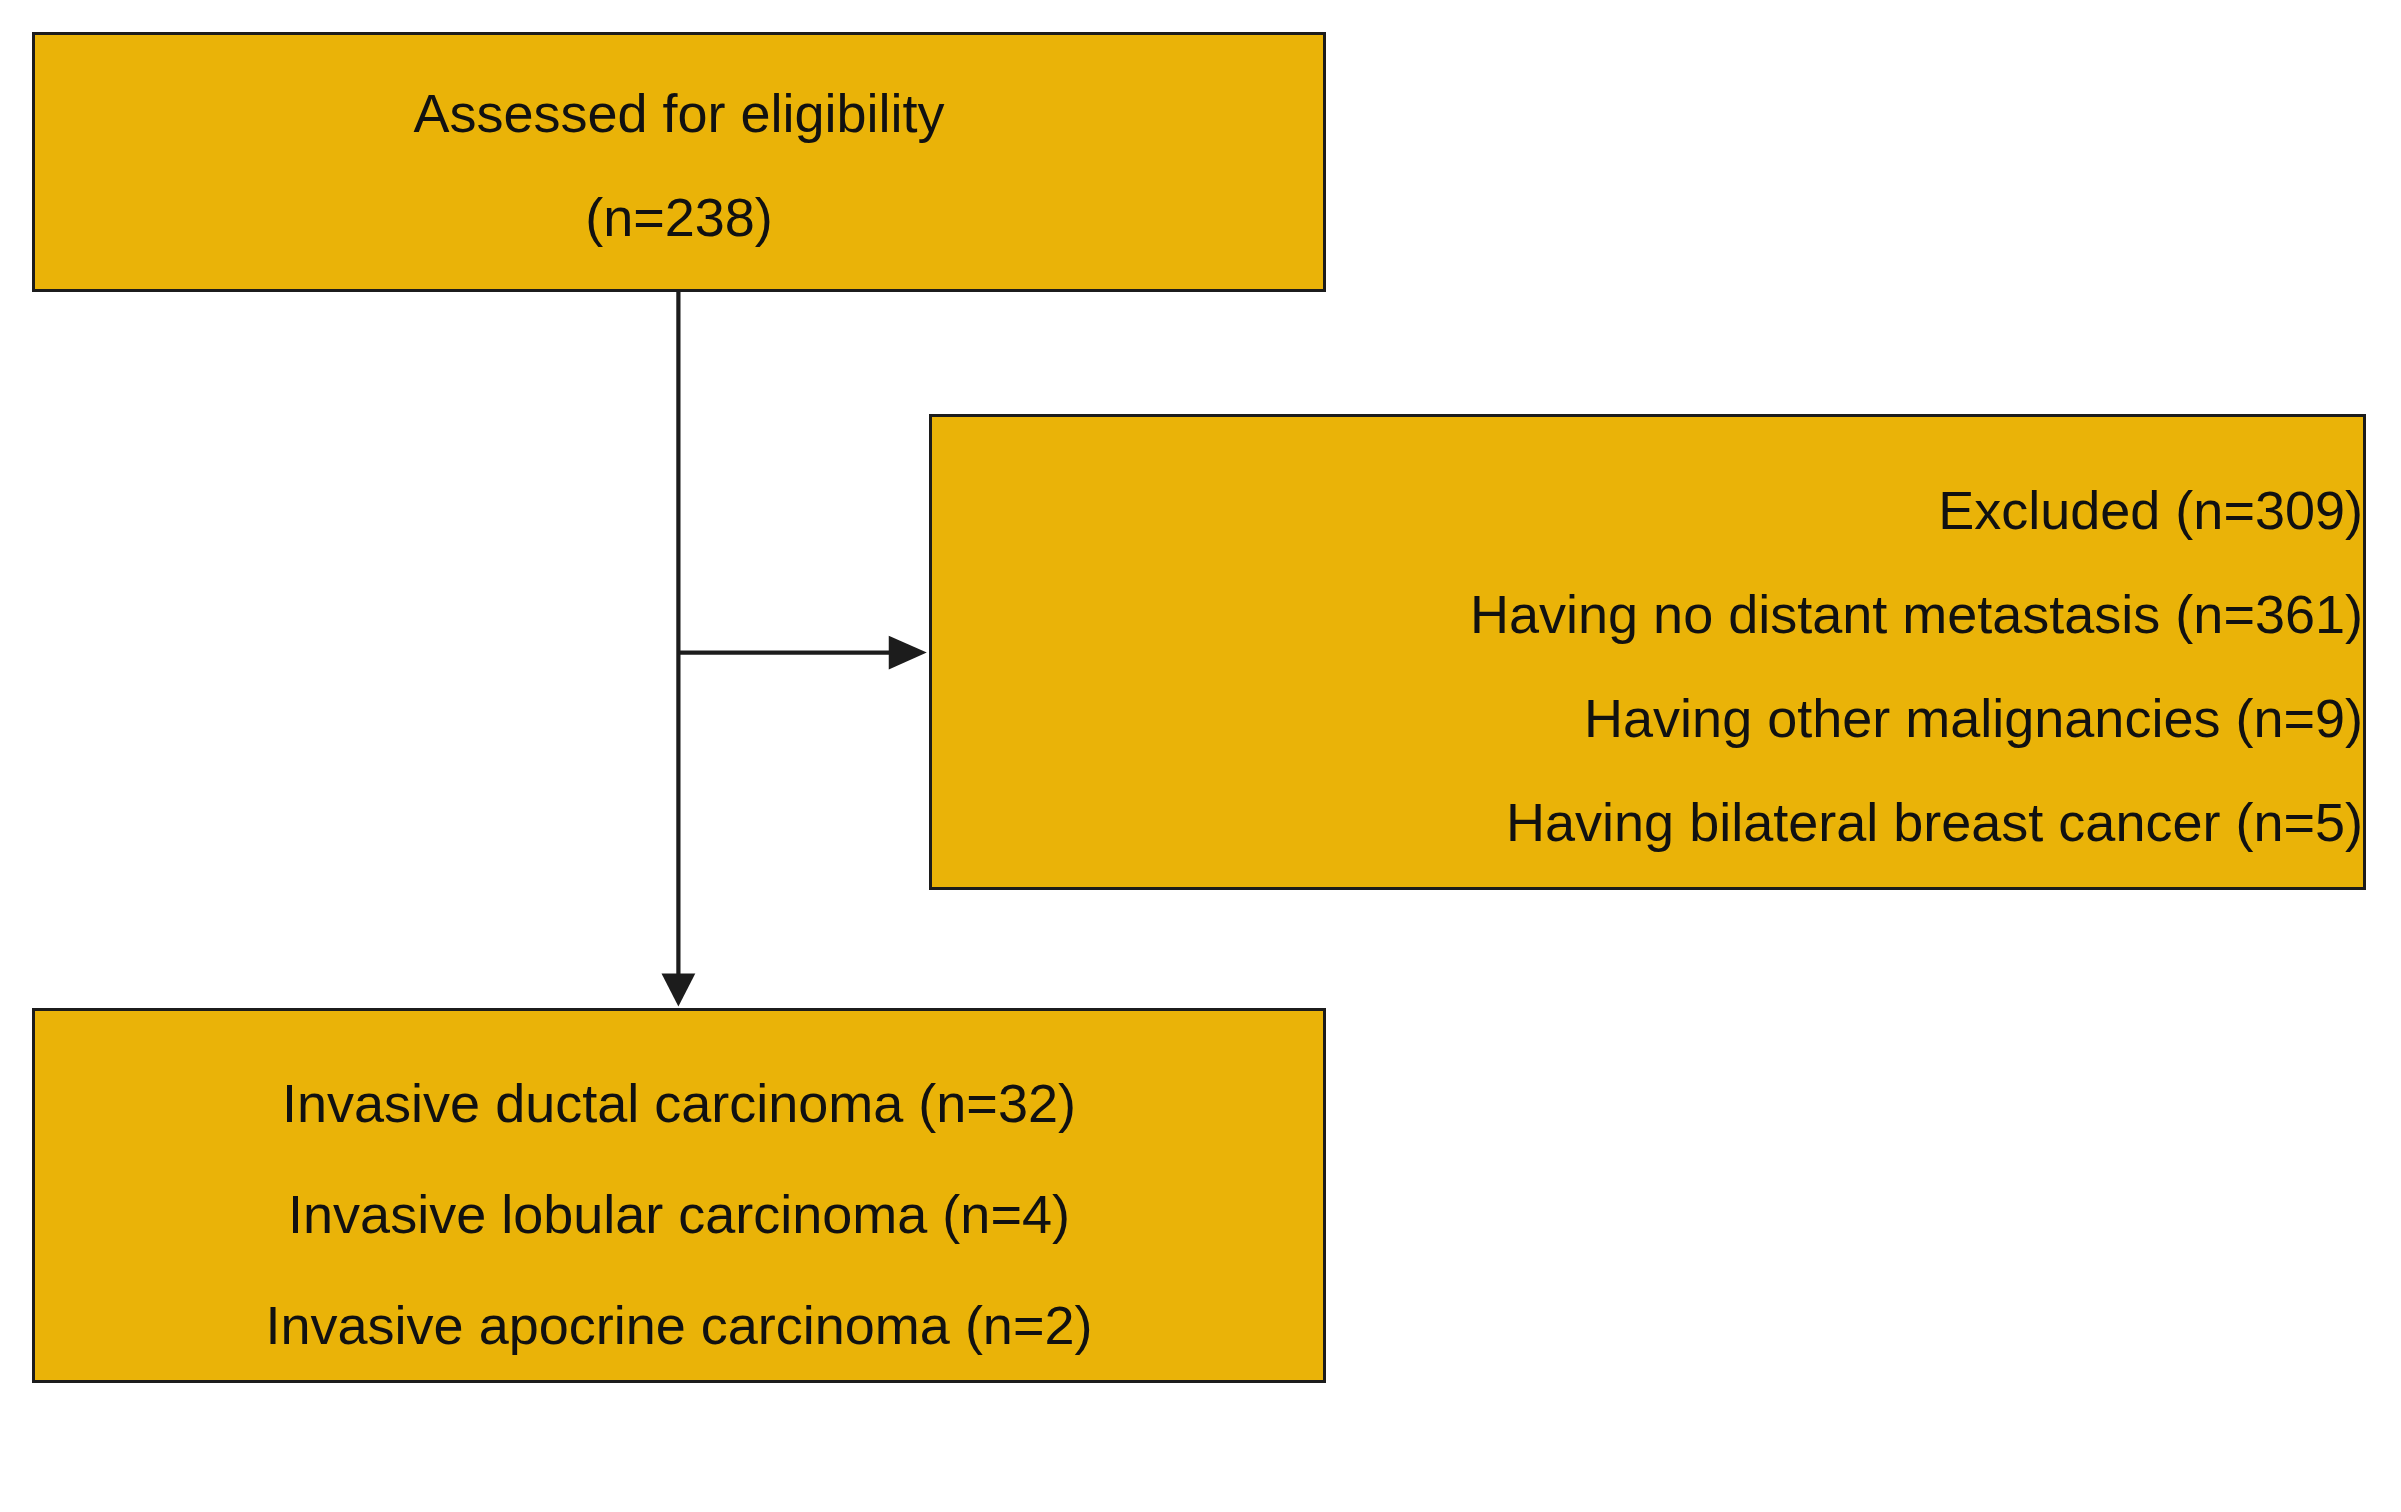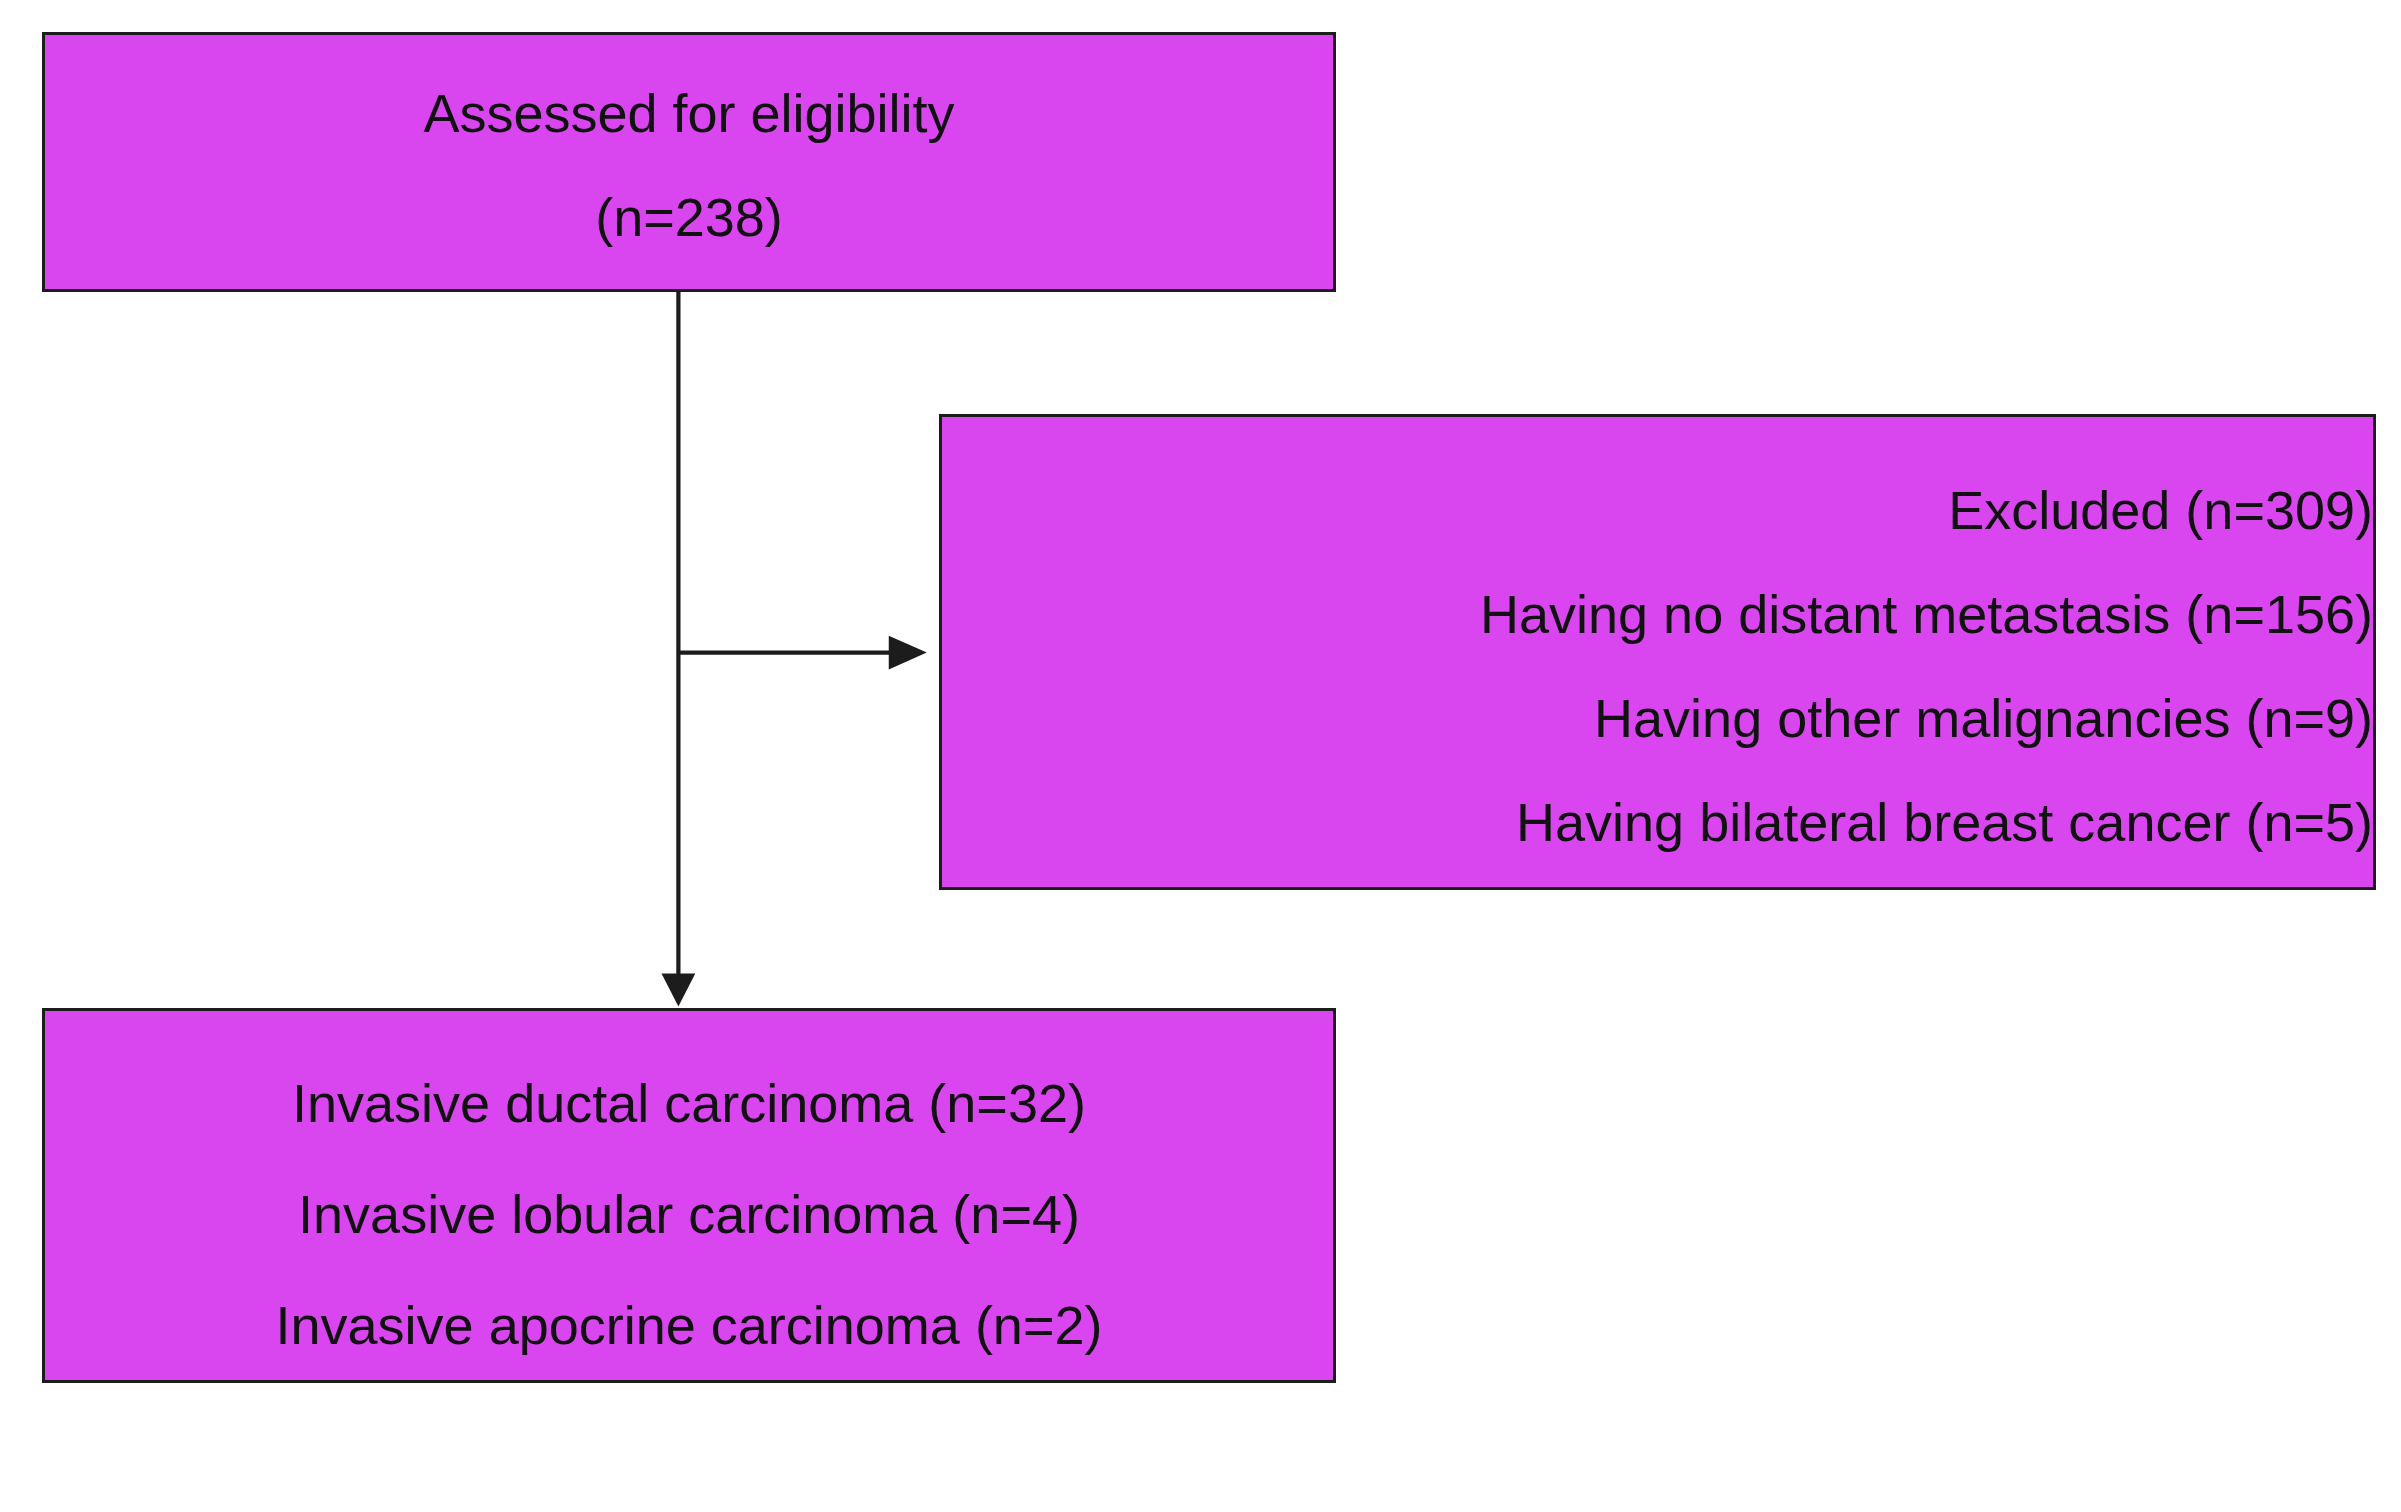--- a/index.html
+++ b/index.html
@@ -13,25 +13,24 @@
     height: 1513px;
     background: #ffffff;
     font-family: "Liberation Sans", sans-serif;
     color: #111111;
     overflow: hidden;
   }
   .flow-box {
     position: absolute;
     box-sizing: border-box;
     border: 3.4px solid #1c1c1c;
-    background: #d946ef;
+    background: #eab308;
     display: flex;
     flex-direction: column;
     justify-content: flex-start;
-    margin-left: 10px;
   }
   .flow-box .line {
     font-size: 54px;
     line-height: 59px;
     white-space: nowrap;
   }
   
   .box-assessed {
     left: 32px;
     top: 32px;
@@ -101,21 +100,21 @@
     </g>
   </svg>
 
   <div class="flow-box box-assessed">
     <div class="line">Assessed for eligibility</div>
     <div class="line">(n=238)</div>
   </div>
 
   <div class="flow-box box-excluded">
     <div class="line">Excluded (n=309)</div>
-    <div class="line indented">Having no distant metastasis (n=156)</div>
+    <div class="line indented">Having no distant metastasis (n=361)</div>
     <div class="line indented">Having other malignancies (n=9)</div>
     <div class="line indented">Having bilateral breast cancer (n=5)</div>
   </div>
 
   <div class="flow-box box-included">
     <div class="line">Invasive ductal carcinoma (n=32)</div>
     <div class="line">Invasive lobular carcinoma (n=4)</div>
     <div class="line">Invasive apocrine carcinoma (n=2)</div>
   </div>
 

